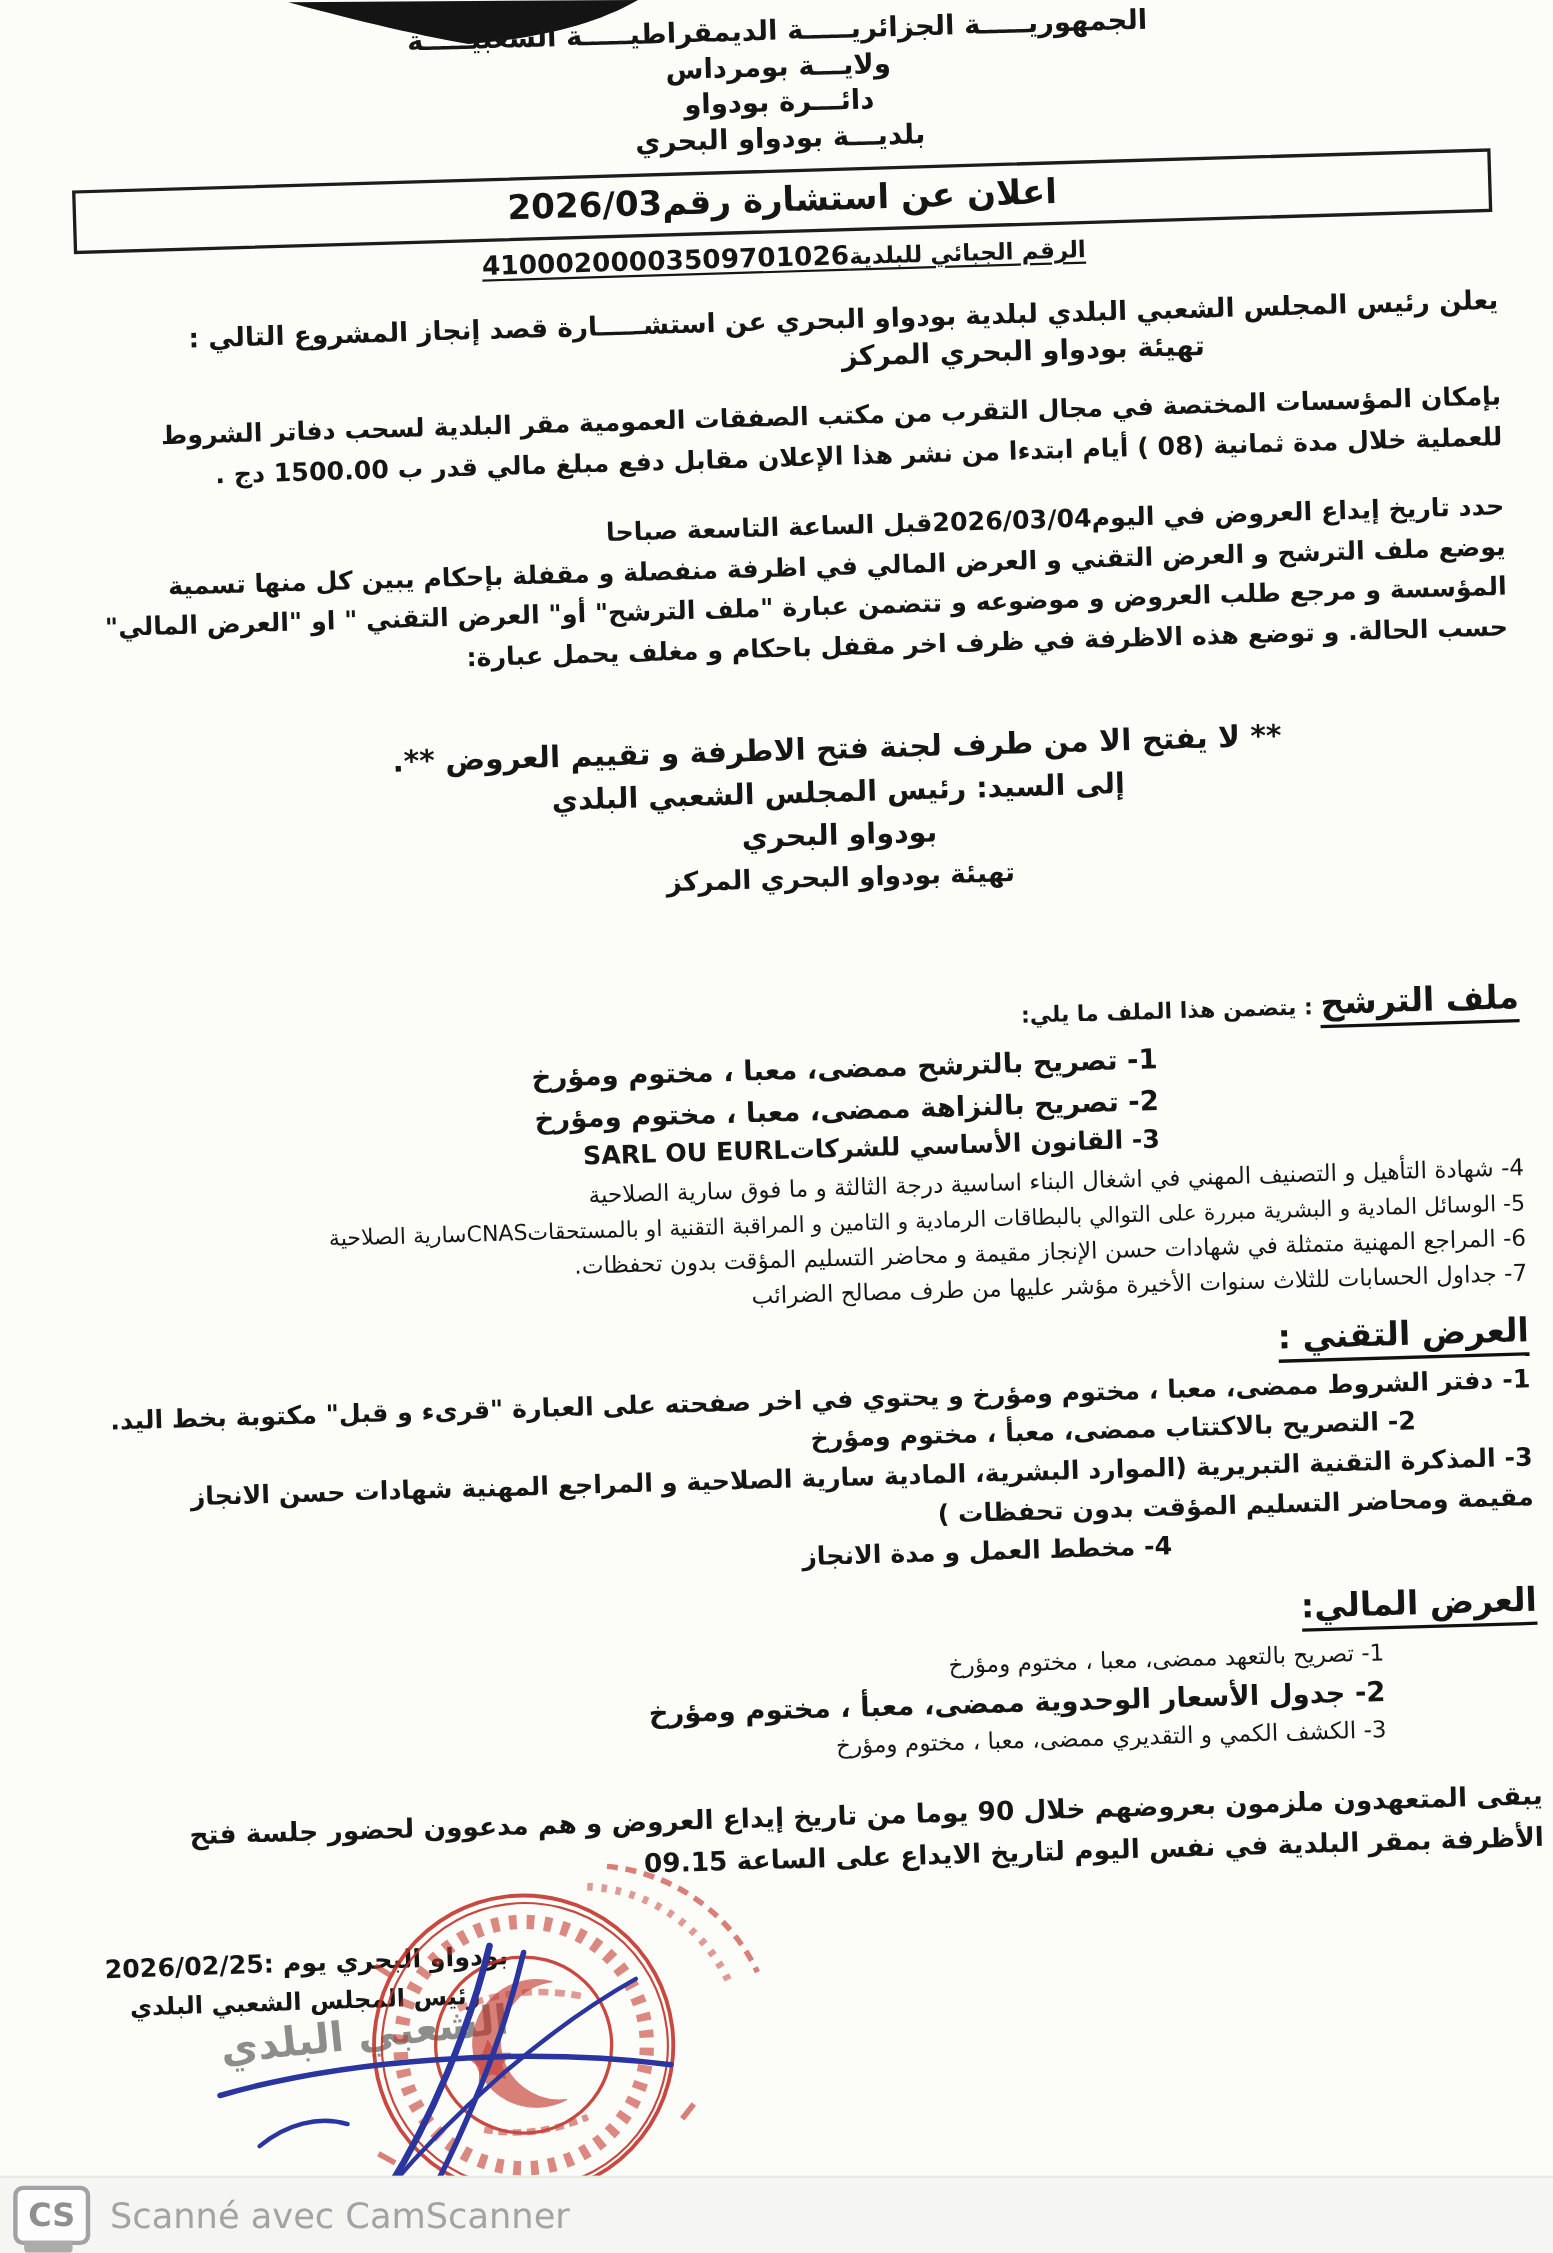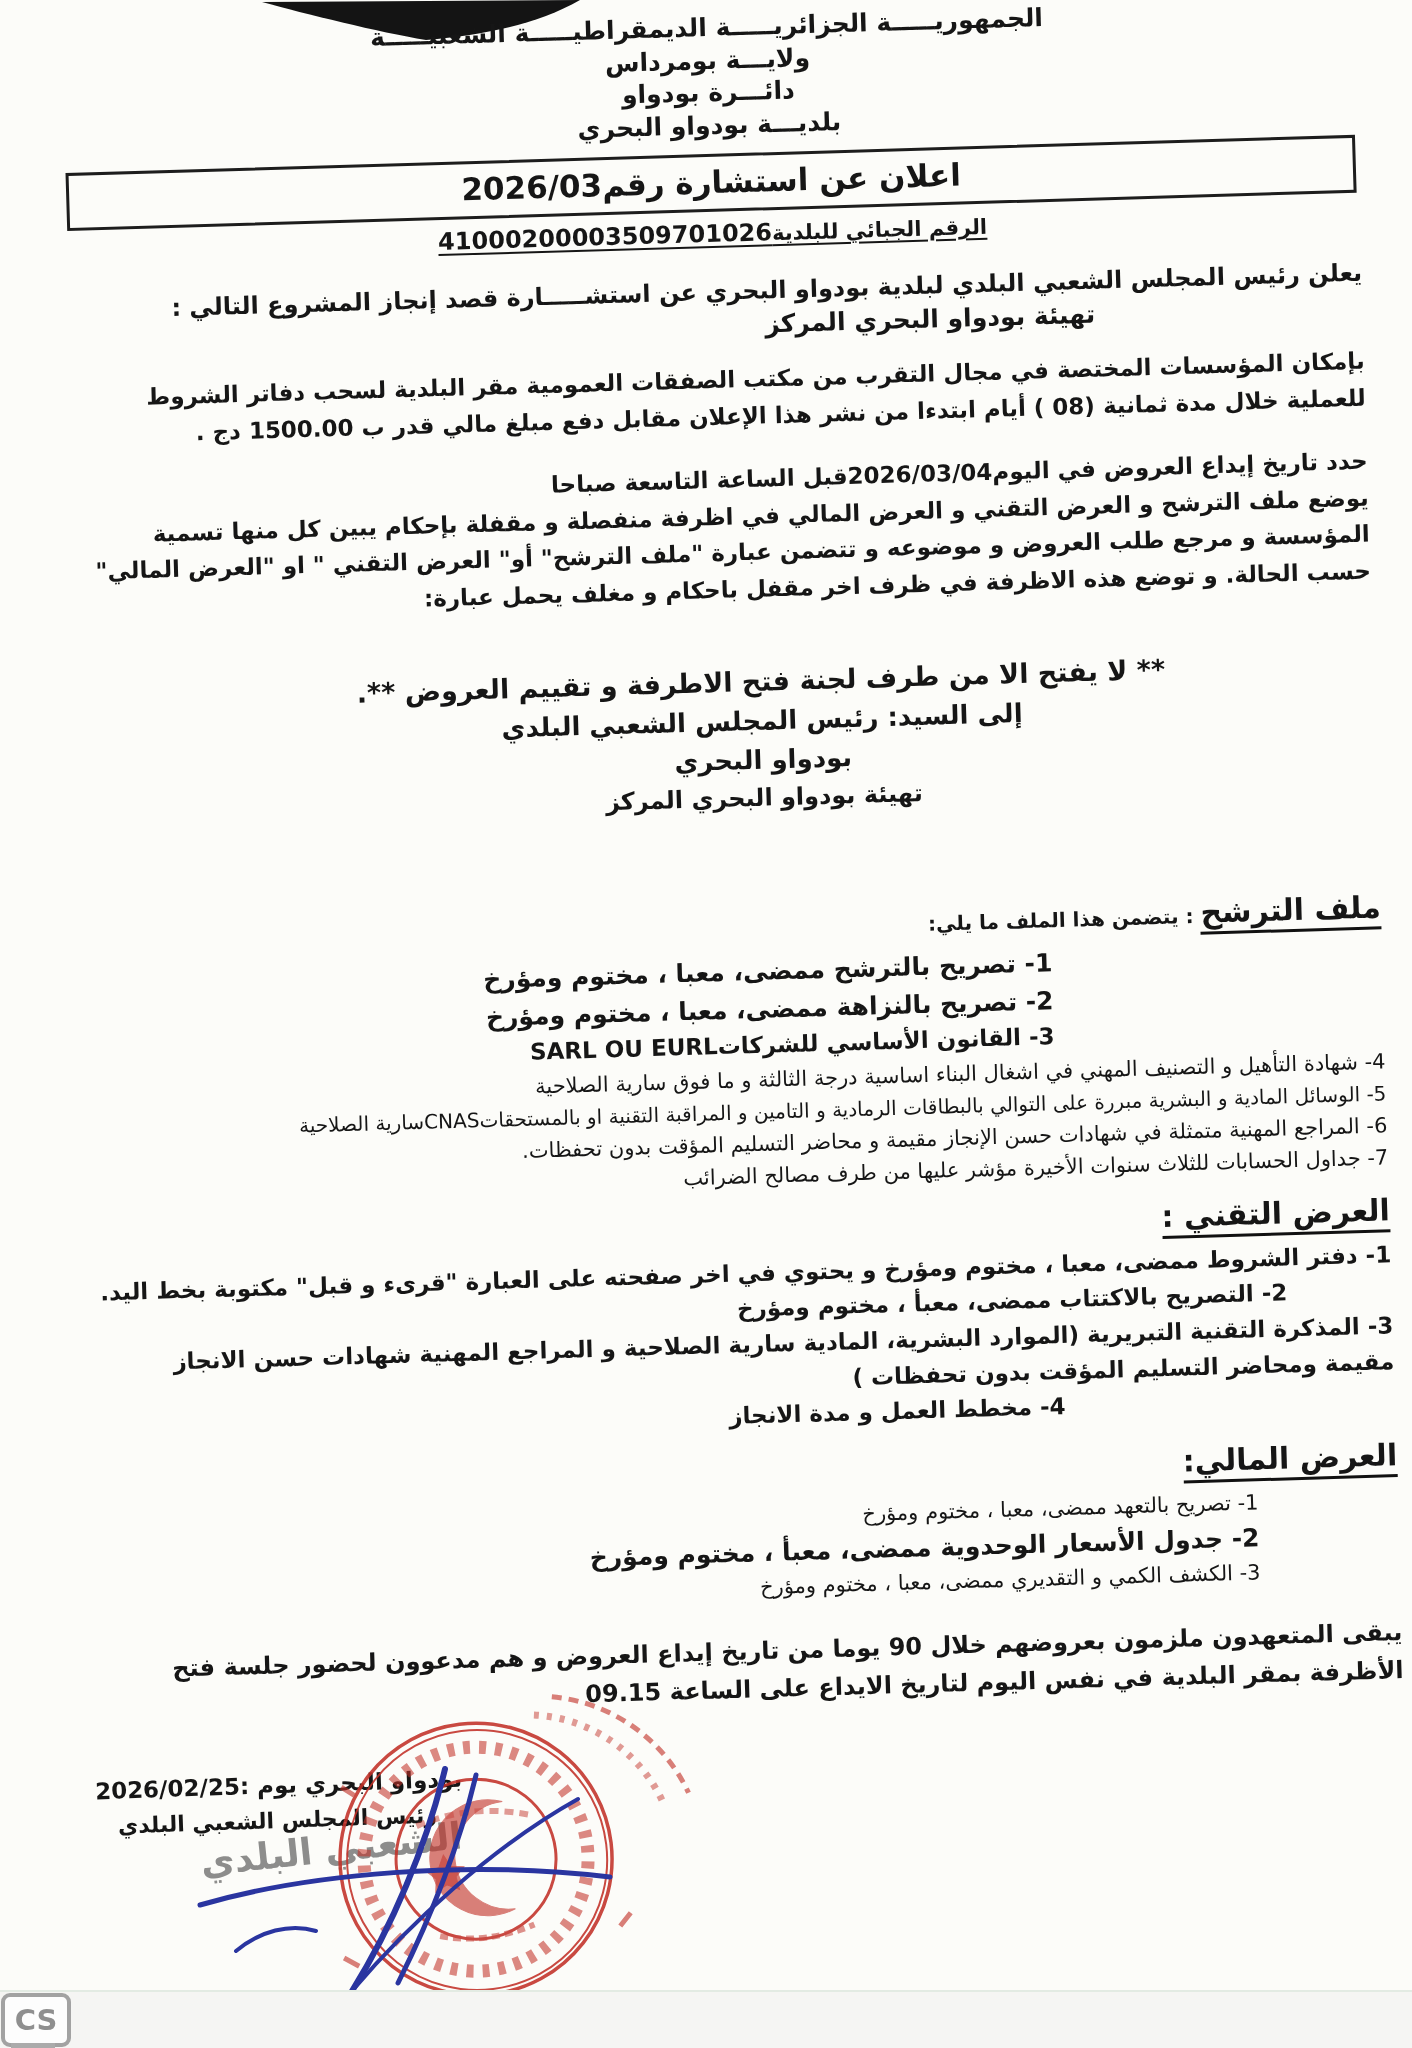--- a/index.html
+++ b/index.html
@@ -65,23 +65,23 @@
   .sig-title{position:absolute;left:118px;top:1808px;font-size:22px;font-weight:bold;
              direction:rtl;transform:rotate(-2deg);white-space:nowrap;}
   .stamp-ghost{position:absolute;left:200px;top:1828px;font-size:37px;font-weight:bold;
                color:#6e6e6e;opacity:.78;transform:rotate(-6deg);direction:rtl;white-space:nowrap;}
   .stamp{position:absolute;left:270px;top:1700px;width:430px;height:300px;transform:rotate(-7deg);opacity:.88;}
   .stamp circle,.stamp path{stroke:var(--stamp-red);}
   .signature{position:absolute;left:140px;top:1755px;width:570px;height:260px;}
   .signature path{stroke:var(--signature-blue);}
 
   
-  .scanbar{position:absolute;left:0;right:0;bottom:0;height:58px;background:#f5f5f3;
+  .scanbar{position:absolute;left:0;right:0;bottom:0;height:70px;background:#f5f5f3;
            border-top:2px solid #e3ebe3;display:flex;align-items:center;gap:18px;
-           padding-left:1px;box-sizing:border-box;}
+           padding-left:12px;box-sizing:border-box;}
   .cs-badge{width:62px;height:46px;border:4px solid #a2a2a2;border-radius:9px;
             display:flex;align-items:center;justify-content:center;
             color:#8f8f8f;font-weight:bold;font-size:29px;position:relative;background:#fdfdfd;}
   .cs-tab{position:absolute;left:6px;bottom:-12px;width:44px;height:12px;background:#ababab;border-radius:0 0 5px 5px;}
   .scan-text{color:#a3a3a3;font-size:32px;}
 </style>
 </head>
 <body>
 
 <div class="page">
@@ -192,15 +192,16 @@
     <path d="M336,20 C318,96 288,168 258,228" stroke-width="5"></path>
     <path d="M212,236 C268,170 352,92 438,44" stroke-width="4"></path>
     <path d="M96,196 C120,176 150,168 176,176" stroke-width="4"></path>
   </svg>
 
   <div class="scanbar">
     <div class="cs-badge">
       <span>CS</span>
       <div class="cs-tab"></div>
     </div>
+    <div class="scan-text">Scanné avec CamScanner</div>
   </div>
 
 </div>
 
 </body></html>

